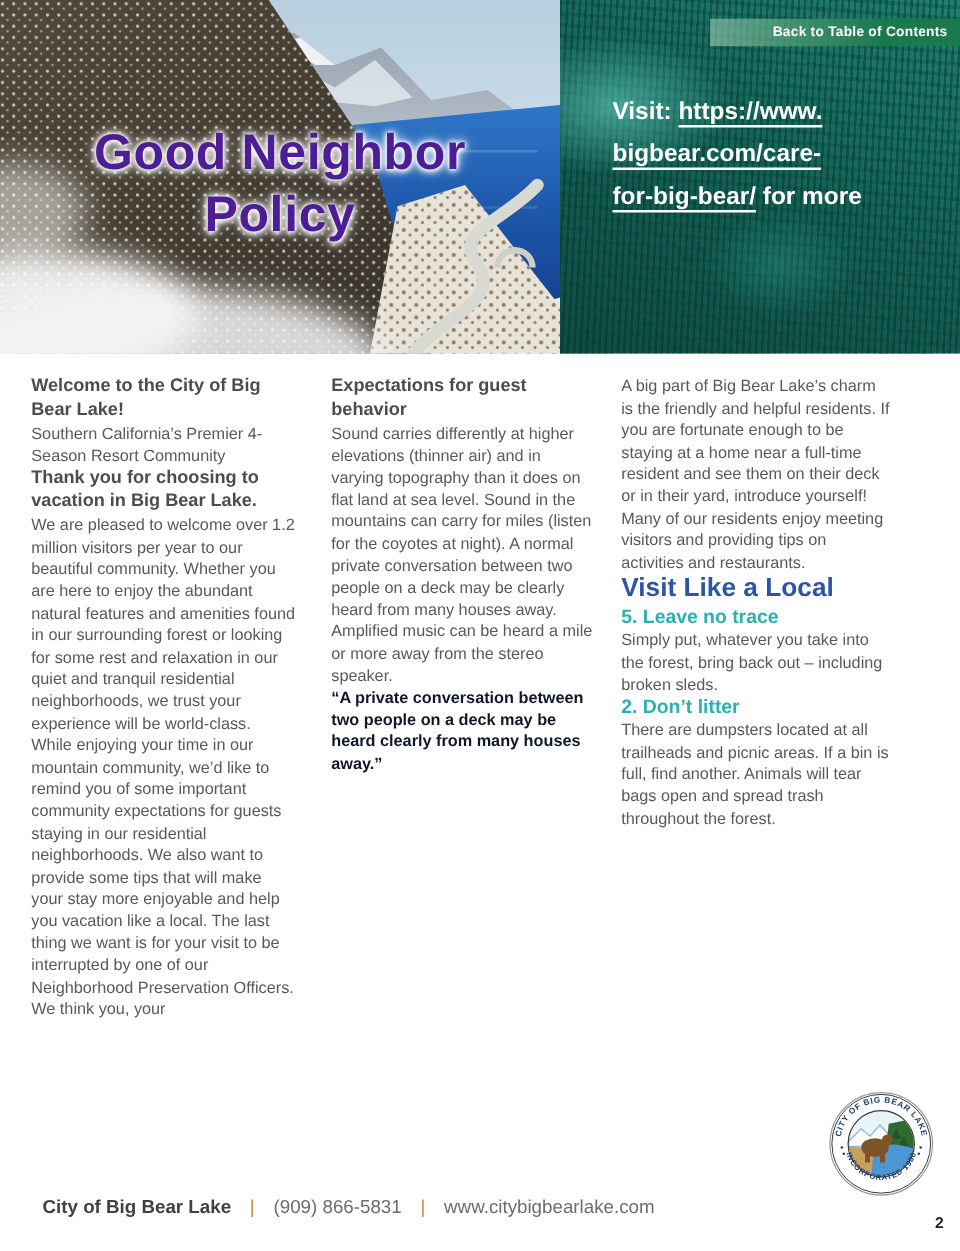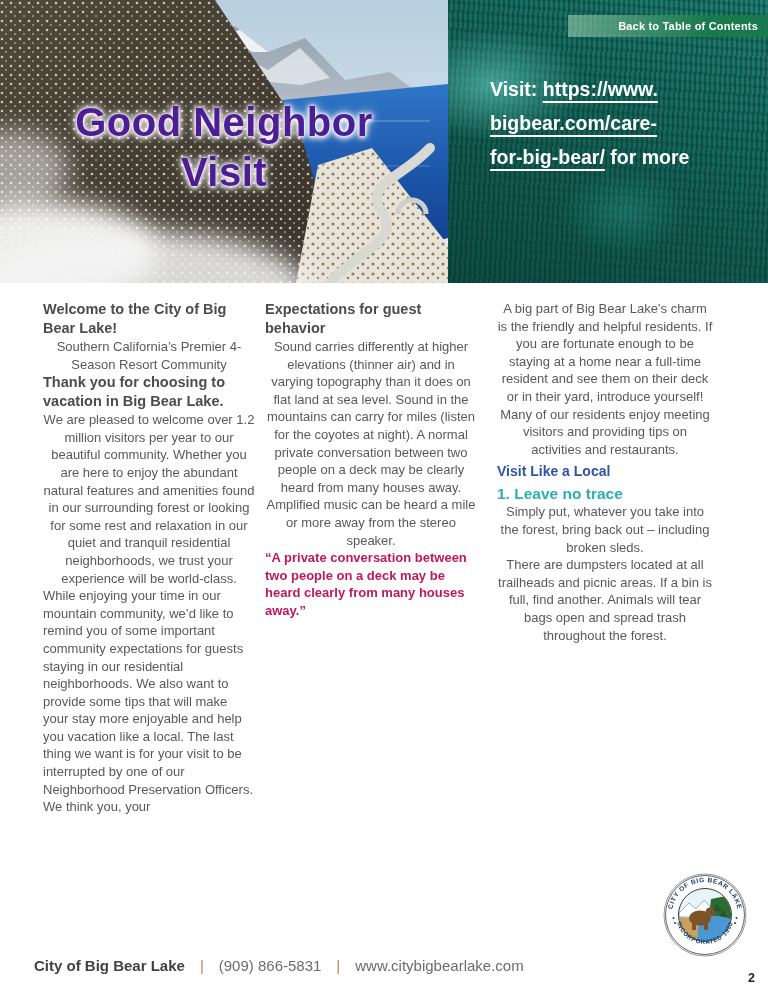--- a/index.html
+++ b/index.html
@@ -22,29 +22,29 @@
     letter-spacing:.2px;cursor:pointer;}
   .hero-title{position:absolute;left:28px;top:97px;width:392px;margin:0;text-align:center;
     font-size:40px;line-height:50px;font-weight:bold;color:#4c1d95;letter-spacing:.5px;
     text-shadow:0 0 3px #fff,0 0 6px #fff,0 0 11px rgba(255,255,255,.95),0 2px 5px rgba(255,255,255,.85);}
   .visit{position:absolute;left:490px;top:72px;width:268px;margin:0;color:#fff;
     font-weight:bold;font-size:19.5px;line-height:34px;}
   .visit .u{color:#fff;text-decoration:underline;text-decoration-thickness:2px;text-underline-offset:5px;text-align:right;}
 
   
   .col{position:absolute;top:300px;width:212px;color:#58595b;font-size:13px;line-height:17.6px;}
-  .col-1{left:43px;} .col-2{left:265px;} .col-3{left:497px;width:216px;}
+  .col-1{left:25px;} .col-2{left:265px;} .col-3{left:497px;width:216px;}
   .col p,.col h3,.col h4,.col h2{margin:0;}
   .blk{margin-top:16px;}
   .first{margin-top:0;}
-  .tight{margin-top:2px;text-align:center;}
+  .tight{margin-top:2px;}
   .h-gray{font-size:14.5px;line-height:19px;font-weight:bold;color:#4b4c4e;}
-  .h-blue{font-size:14px;line-height:26px;font-weight:bold;color:#2e55a5;margin-top:13px;}
+  .h-blue{font-size:21px;line-height:26px;font-weight:bold;color:#2e55a5;margin-top:13px;}
   .h-teal{font-size:15.5px;line-height:19px;font-weight:bold;color:#2cb0b2;}
-  .quote{color:#be185d;font-weight:bold;}
+  .quote{color:#0f172a;font-weight:bold;}
 
   
   .footer-h{position:absolute;left:33px;top:914px;margin:0;font-size:32px;font-weight:bold;
     color:#2e55a5;letter-spacing:.2px;}
   .contact{position:absolute;left:34px;top:957px;display:flex;gap:15px;align-items:center;
     font-size:15px;color:#6b6c6e;}
   .contact .org{font-weight:bold;color:#414143;}
   .contact .pipe{color:#c0874a;}
   .page-num{position:absolute;right:13px;top:971px;font-size:12.5px;font-weight:bold;color:#1f1f1f;}
   .seal{position:absolute;left:663px;top:873px;}
@@ -108,21 +108,21 @@
 
       <ellipse cx="38" cy="252" rx="120" ry="52" fill="#ffffff" opacity=".9" filter="url(#mist)"></ellipse>
       <ellipse cx="140" cy="290" rx="170" ry="60" fill="#f4f4f4" opacity=".85" filter="url(#mist)"></ellipse>
       <ellipse cx="10" cy="170" rx="60" ry="40" fill="#ffffff" opacity=".5" filter="url(#mist)"></ellipse>
     </svg>
 
     <div class="hero-right"></div>
 
     <div class="toc-btn">Back to Table of Contents</div>
 
-    <h1 class="hero-title"><span>Good Neighbor</span><br><span>Visit</span></h1>
+    <h1 class="hero-title"><span>Good Neighbor</span><br><span>Policy</span></h1>
 
     <div class="visit">
       <div><span>Visit: </span><a class="u">https://www.</a></div>
       <div><a class="u">bigbear.com/care-</a></div>
       <div><a class="u">for-big-bear/</a><span> for more</span></div>
     </div>
   </header>
 
   <section class="col col-1">
     <h3 class="h-gray blk first">Welcome to the City of Big Bear Lake!</h3>
@@ -134,22 +134,23 @@
 
   <section class="col col-2">
     <h3 class="h-gray blk">Expectations for guest behavior</h3>
     <p class="tight">Sound carries differently at higher elevations (thinner air) and in varying topography than it does on flat land at sea level. Sound in the mountains can carry for miles (listen for the coyotes at night). A normal private conversation between two people on a deck may be clearly heard from many houses away. Amplified music can be heard a mile or more away from the stereo speaker.</p>
     <p class="blk quote">“A private conversation between two people on a deck may be heard clearly from many houses away.”</p>
   </section>
 
   <section class="col col-3">
     <p class="tight">A big part of Big Bear Lake’s charm is the friendly and helpful residents. If you are fortunate enough to be staying at a home near a full-time resident and see them on their deck or in their yard, introduce yourself! Many of our residents enjoy meeting visitors and providing tips on activities and restaurants.</p>
     <h2 class="h-blue blk">Visit Like a Local</h2>
-    <h4 class="h-teal blk">1. Leave no trace</h4>
+    <h4 class="h-teal blk">5. Leave no trace</h4>
     <p class="tight">Simply put, whatever you take into the forest, bring back out – including broken sleds.</p>
+    <h4 class="h-teal blk">2. Don’t litter</h4>
     <p class="tight">There are dumpsters located at all trailheads and picnic areas. If a bin is full, find another. Animals will tear bags open and spread trash throughout the forest.</p>
   </section>
 
 
   <div class="contact">
     <span class="org">City of Big Bear Lake</span>
     <span class="pipe">|</span>
     <span>(909) 866-5831</span>
     <span class="pipe">|</span>
     <span>www.citybigbearlake.com</span>

